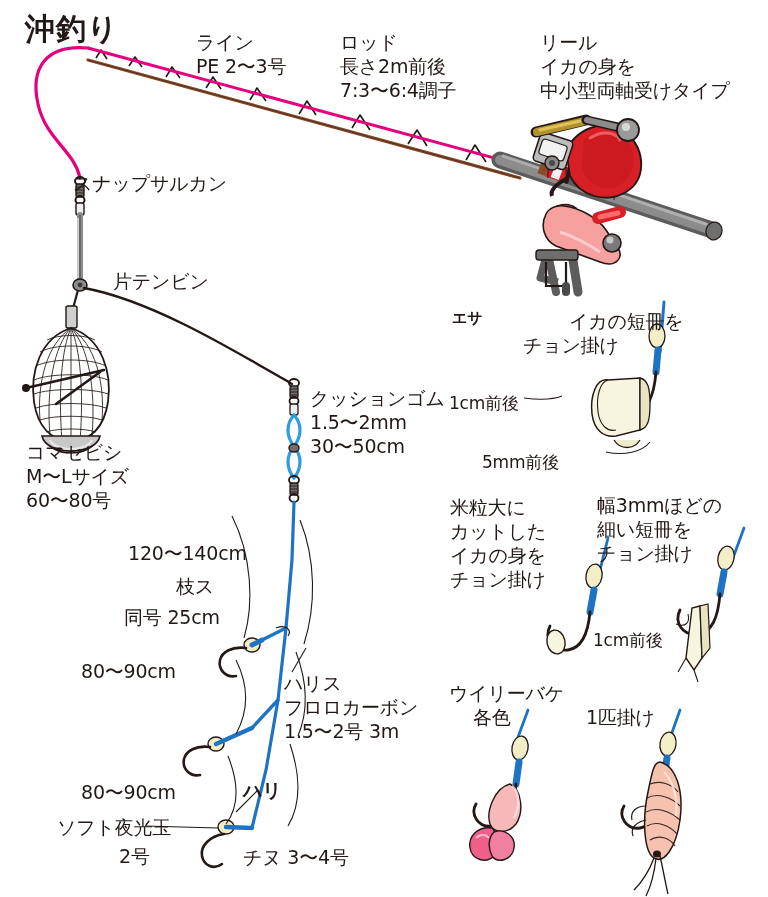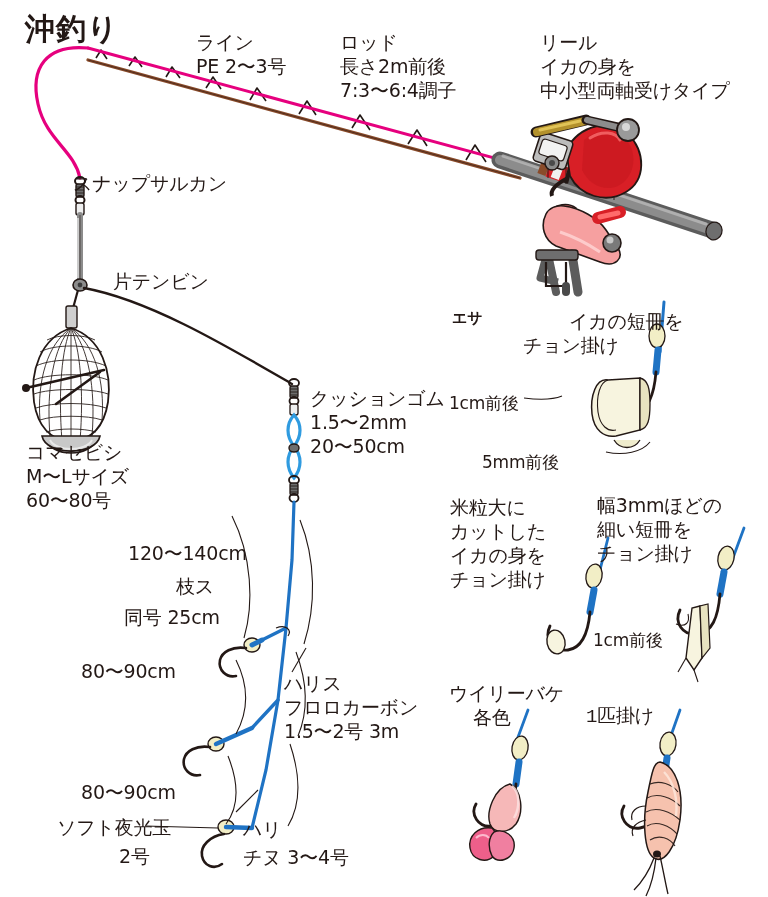--- a/index.html
+++ b/index.html
@@ -361,37 +361,37 @@
   <div class="lbl t19" style="left:73px;top:172px;">スナップサルカン</div>
 
   <div class="lbl t19" style="left:113px;top:270px;">片テンビン</div>
 
   <div class="lbl t19" style="left:26px;top:441px;">コマセビシ</div>
   <div class="lbl t19" style="left:26px;top:465px;">M〜Lサイズ</div>
   <div class="lbl t19" style="left:26px;top:489px;">60〜80号</div>
 
   <div class="lbl t19" style="left:310px;top:387px;">クッションゴム</div>
   <div class="lbl t19" style="left:310px;top:411px;">1.5〜2mm</div>
-  <div class="lbl t19" style="left:310px;top:435px;">20〜50cm</div>
+  <div class="lbl t19" style="left:310px;top:435px;">30〜50cm</div>
 
   <div class="lbl t19" style="left:128px;top:542px;">120〜140cm</div>
   <div class="lbl t19" style="left:176px;top:575px;">枝ス</div>
   <div class="lbl t19" style="left:124px;top:606px;">同号 25cm</div>
 
   <div class="lbl t19" style="left:81px;top:660px;">80〜90cm</div>
   <div class="lbl t19" style="left:81px;top:781px;">80〜90cm</div>
 
   <div class="lbl t19" style="left:284px;top:672px;">ハリス</div>
   <div class="lbl t19" style="left:284px;top:696px;">フロロカーボン</div>
   <div class="lbl t19" style="left:284px;top:720px;">1.5〜2号 3m</div>
 
   <div class="lbl t19" style="left:57px;top:816px;">ソフト夜光玉</div>
   <div class="lbl t19" style="left:119px;top:845px;">2号</div>
 
-  <div class="lbl t19" style="left:243px;top:818px;">ハリ</div>
+  <div class="lbl t19" style="left:243px;top:779px;font-weight:bold;">ハリ</div>
   <div class="lbl t19" style="left:243px;top:846px;">チヌ 3〜4号</div>
 
   <div class="lbl t21" style="left:452px;top:310px;font-weight:bold;">エサ</div>
 
   <div class="lbl t19" style="left:523px;top:310px;margin-left:46px;">イカの短冊を</div>
   <div class="lbl t19" style="left:523px;top:334px;">チョン掛け</div>
   <div class="lbl t17" style="left:449px;top:393px;">1cm前後</div>
   <div class="lbl t17" style="left:482px;top:452px;">5mm前後</div>
 
   <div class="lbl t19" style="left:450px;top:496px;">米粒大に</div>
@@ -400,15 +400,15 @@
   <div class="lbl t19" style="left:450px;top:568px;">チョン掛け</div>
 
   <div class="lbl t19" style="left:597px;top:494px;">幅3mmほどの</div>
   <div class="lbl t19" style="left:597px;top:518px;">細い短冊を</div>
   <div class="lbl t19" style="left:597px;top:542px;">チョン掛け</div>
   <div class="lbl t17" style="left:593px;top:630px;">1cm前後</div>
 
   <div class="lbl t19" style="left:449px;top:682px;">ウイリーバケ</div>
   <div class="lbl t19" style="left:449px;top:706px;margin-left:24px;">各色</div>
 
-  <div class="lbl t19" style="left:586px;top:706px;font-family:Liberation Mono, monospace;">1匹掛け</div>
+  <div class="lbl t19" style="left:586px;top:706px;">1匹掛け</div>
 
 </div>
 
 </body></html>

